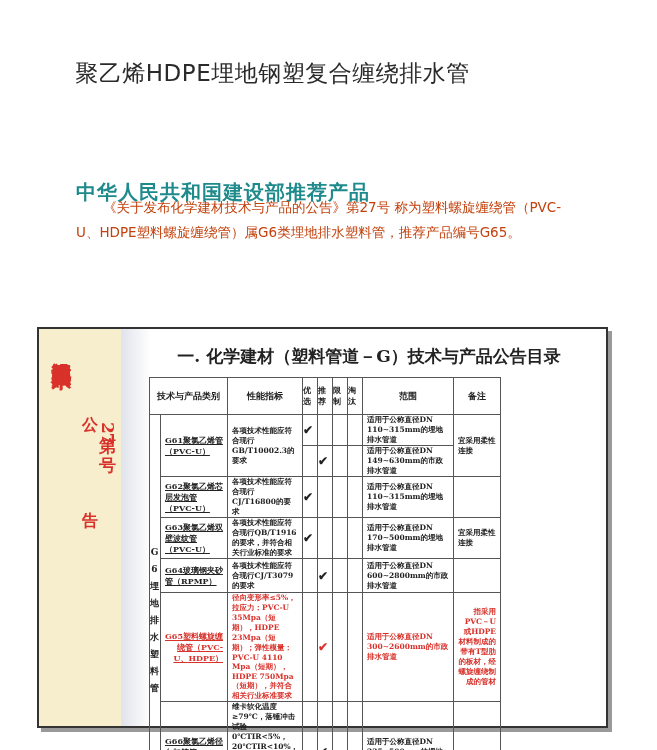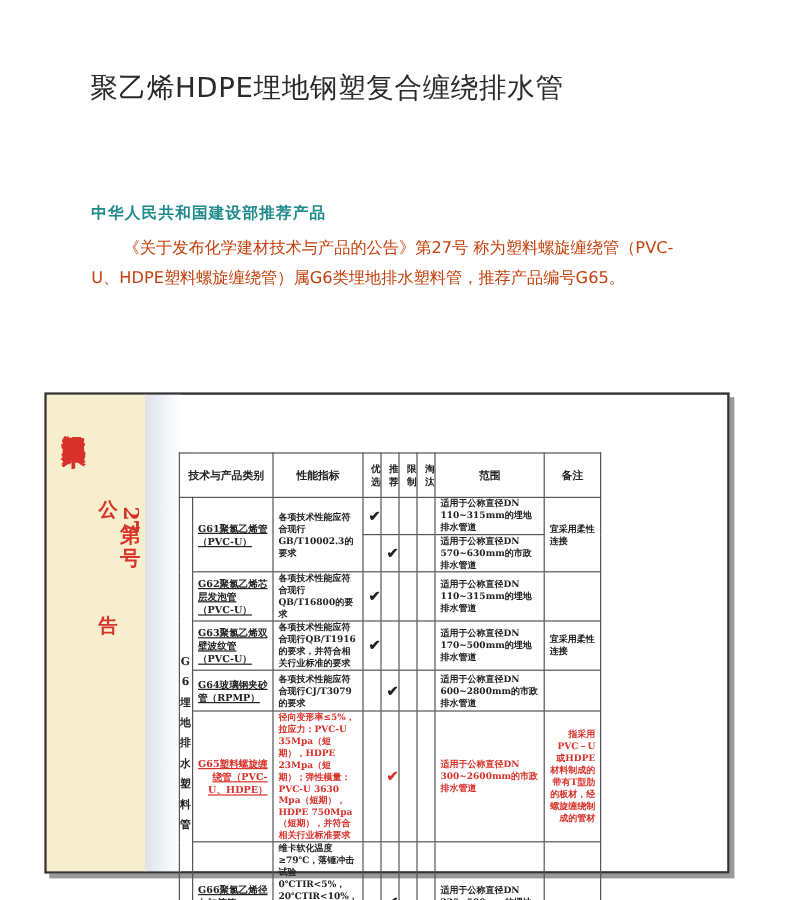--- a/index.html
+++ b/index.html
@@ -1,36 +1,36 @@
 <!DOCTYPE html>
 <html><head>
 <meta charset="utf-8">
 <style>
   html,body{margin:0;padding:0;background:#ffffff;}
   body{width:657px;height:750px;position:relative;overflow:hidden;font-family:"DejaVu Sans",sans-serif;color:#222;}
   .main-title{position:absolute;left:0;top:58px;width:545px;text-align:center;font-size:23px;color:#2a2a2a;letter-spacing:0.5px;}
-  .section-heading{position:absolute;left:76px;top:169px;font-size:13px;color:#1f8a8c;font-weight:bold;letter-spacing:1px;}
+  .section-heading{position:absolute;left:76px;top:179px;font-size:20px;color:#1f8a8c;font-weight:bold;letter-spacing:1px;}
   .intro{position:absolute;left:76px;top:195px;width:500px;font-size:13.5px;line-height:25px;color:#c2410c;}
   .intro p{margin:0;text-indent:2em;}
   .doc-frame{position:absolute;left:37px;top:327px;width:567px;height:397px;background:#fff;border:2px solid #333;box-shadow:4px 4px 0 #9a9a9a;}
   .spine{position:absolute;left:0;top:0;width:82px;height:100%;background:#f7eecd;border-right:1px solid #e3d9b0;}
   .spine-shade{position:absolute;left:82px;top:0;width:30px;height:100%;background:linear-gradient(to right,#dfe3ea,#ffffff);}
   .spine-text{position:absolute;color:#d8322b;font-family:"DejaVu Serif",serif;font-weight:bold;writing-mode:vertical-rl;letter-spacing:-1px;}
   .spine-main{left:10px;top:26px;font-size:20px;}
   .spine-gong{left:40px;top:74px;font-size:16px;}
   .spine-gao{left:40px;top:170px;font-size:16px;}
   .spine-num{left:58px;top:94px;font-size:17px;}
   .doc-title{position:absolute;left:100px;top:16px;width:460px;text-align:center;font-size:17px;font-weight:bold;font-family:"DejaVu Serif",serif;color:#222;}
   table.catalog{position:absolute;left:110px;top:48px;border-collapse:collapse;font-size:7.5px;font-family:"DejaVu Serif",serif;font-weight:bold;color:#222;}
   table.catalog td, table.catalog th{border:1px solid #555;padding:0 4px;vertical-align:middle;}
   table.catalog th{height:36px;font-size:9px;}
   .c-group{width:10px;text-align:center;font-size:9px;line-height:17px;padding:0 !important;}
   .c-name{width:58px;font-size:8px;text-decoration:underline;}
   .c-perf{width:62px;margin-left:11px;}
-  .c-mark{width:14px;text-align:right;font-size:12px;padding:0 !important;}
+  .c-mark{width:14px;text-align:left;font-size:12px;padding:0 !important;}
   .c-range{width:82px;}
   .c-note{width:38px;text-align:left;}
   .red{color:#d8322b;}
 </style>
 </head>
 <body>
 
 <div class="main-title">聚乙烯HDPE埋地钢塑复合缠绕排水管</div>
 
 <div class="section-heading">中华人民共和国建设部推荐产品</div>
@@ -39,20 +39,21 @@
 </div>
 
 <div class="doc-frame">
   <div class="spine"></div>
   <div class="spine-shade"></div>
   <div class="spine-text spine-main">中华人民共和国建设部</div>
   <div class="spine-text spine-gong">公</div>
   <div class="spine-text spine-gao">告</div>
   <div class="spine-text spine-num">第27号</div>
 
+  <div class="doc-title">一. 化学建材（塑料管道－G）技术与产品公告目录</div>
 
   <table class="catalog">
     <tbody>
         <tr>
       <th colspan="2">技术与产品类别</th>
       <th>性能指标</th>
       <th class="c-mark" style="font-size:8px">优选</th>
       <th class="c-mark" style="font-size:8px">推荐</th>
       <th class="c-mark" style="font-size:8px">限制</th>
       <th class="c-mark" style="font-size:8px">淘汰</th>
@@ -71,26 +72,26 @@
       <td class="c-mark"></td>
       <td class="c-mark"></td>
       <td class="c-range">适用于公称直径DN 110~315mm的埋地排水管道</td>
       <td class="c-note" rowspan="2">宜采用柔性连接</td>
     </tr>
     <tr style="height:17px">
       <td class="c-mark"></td>
       <td class="c-mark">✔</td>
       <td class="c-mark"></td>
       <td class="c-mark"></td>
-      <td class="c-range">适用于公称直径DN 570~630mm的市政排水管道</td>
+      <td class="c-range">适用于公称直径DN 149~630mm的市政排水管道</td>
     </tr>
 
     <tr style="height:36px">
       <td class="c-name">G62聚氯乙烯芯层发泡管（PVC-U）</td>
-      <td class="c-perf">各项技术性能应符合现行QB/T16800的要求</td>
+      <td class="c-perf">各项技术性能应符合现行CJ/T16800的要求</td>
       <td class="c-mark">✔</td>
       <td class="c-mark"></td>
       <td class="c-mark"></td>
       <td class="c-mark"></td>
       <td class="c-range">适用于公称直径DN 110~315mm的埋地排水管道</td>
       <td class="c-note"></td>
     </tr>
 
     <tr style="height:36px">
       <td class="c-name">G63聚氯乙烯双壁波纹管（PVC-U）</td>
@@ -109,21 +110,21 @@
       <td class="c-mark"></td>
       <td class="c-mark">✔</td>
       <td class="c-mark"></td>
       <td class="c-mark"></td>
       <td class="c-range">适用于公称直径DN 600~2800mm的市政排水管道</td>
       <td class="c-note"></td>
     </tr>
 
     <tr class="red" style="height:76px">
       <td class="c-name" style="text-align:right">G65塑料螺旋缠绕管（PVC-U、HDPE）</td>
-      <td class="c-perf">径向变形率≤5%，拉应力：PVC-U 35Mpa（短期），HDPE 23Mpa（短期）；弹性模量：PVC-U 3630 Mpa（短期），HDPE 750Mpa（短期），并符合相关行业标准要求</td>
+      <td class="c-perf">径向变形率≤5%，拉应力：PVC-U 35Mpa（短期），HDPE 23Mpa（短期）；弹性模量：PVC-U 4110 Mpa（短期），HDPE 750Mpa（短期），并符合相关行业标准要求</td>
       <td class="c-mark"></td>
       <td class="c-mark">✔</td>
       <td class="c-mark"></td>
       <td class="c-mark"></td>
       <td class="c-range">适用于公称直径DN 300~2600mm的市政排水管道</td>
       <td class="c-note" style="text-align:right">指采用PVC－U或HDPE材料制成的带有T型肋的板材，经螺旋缠绕制成的管材</td>
     </tr>
 
     <tr style="height:76px">
       <td class="c-name">G66聚氯乙烯径向加筋管（PVC-U）</td>

